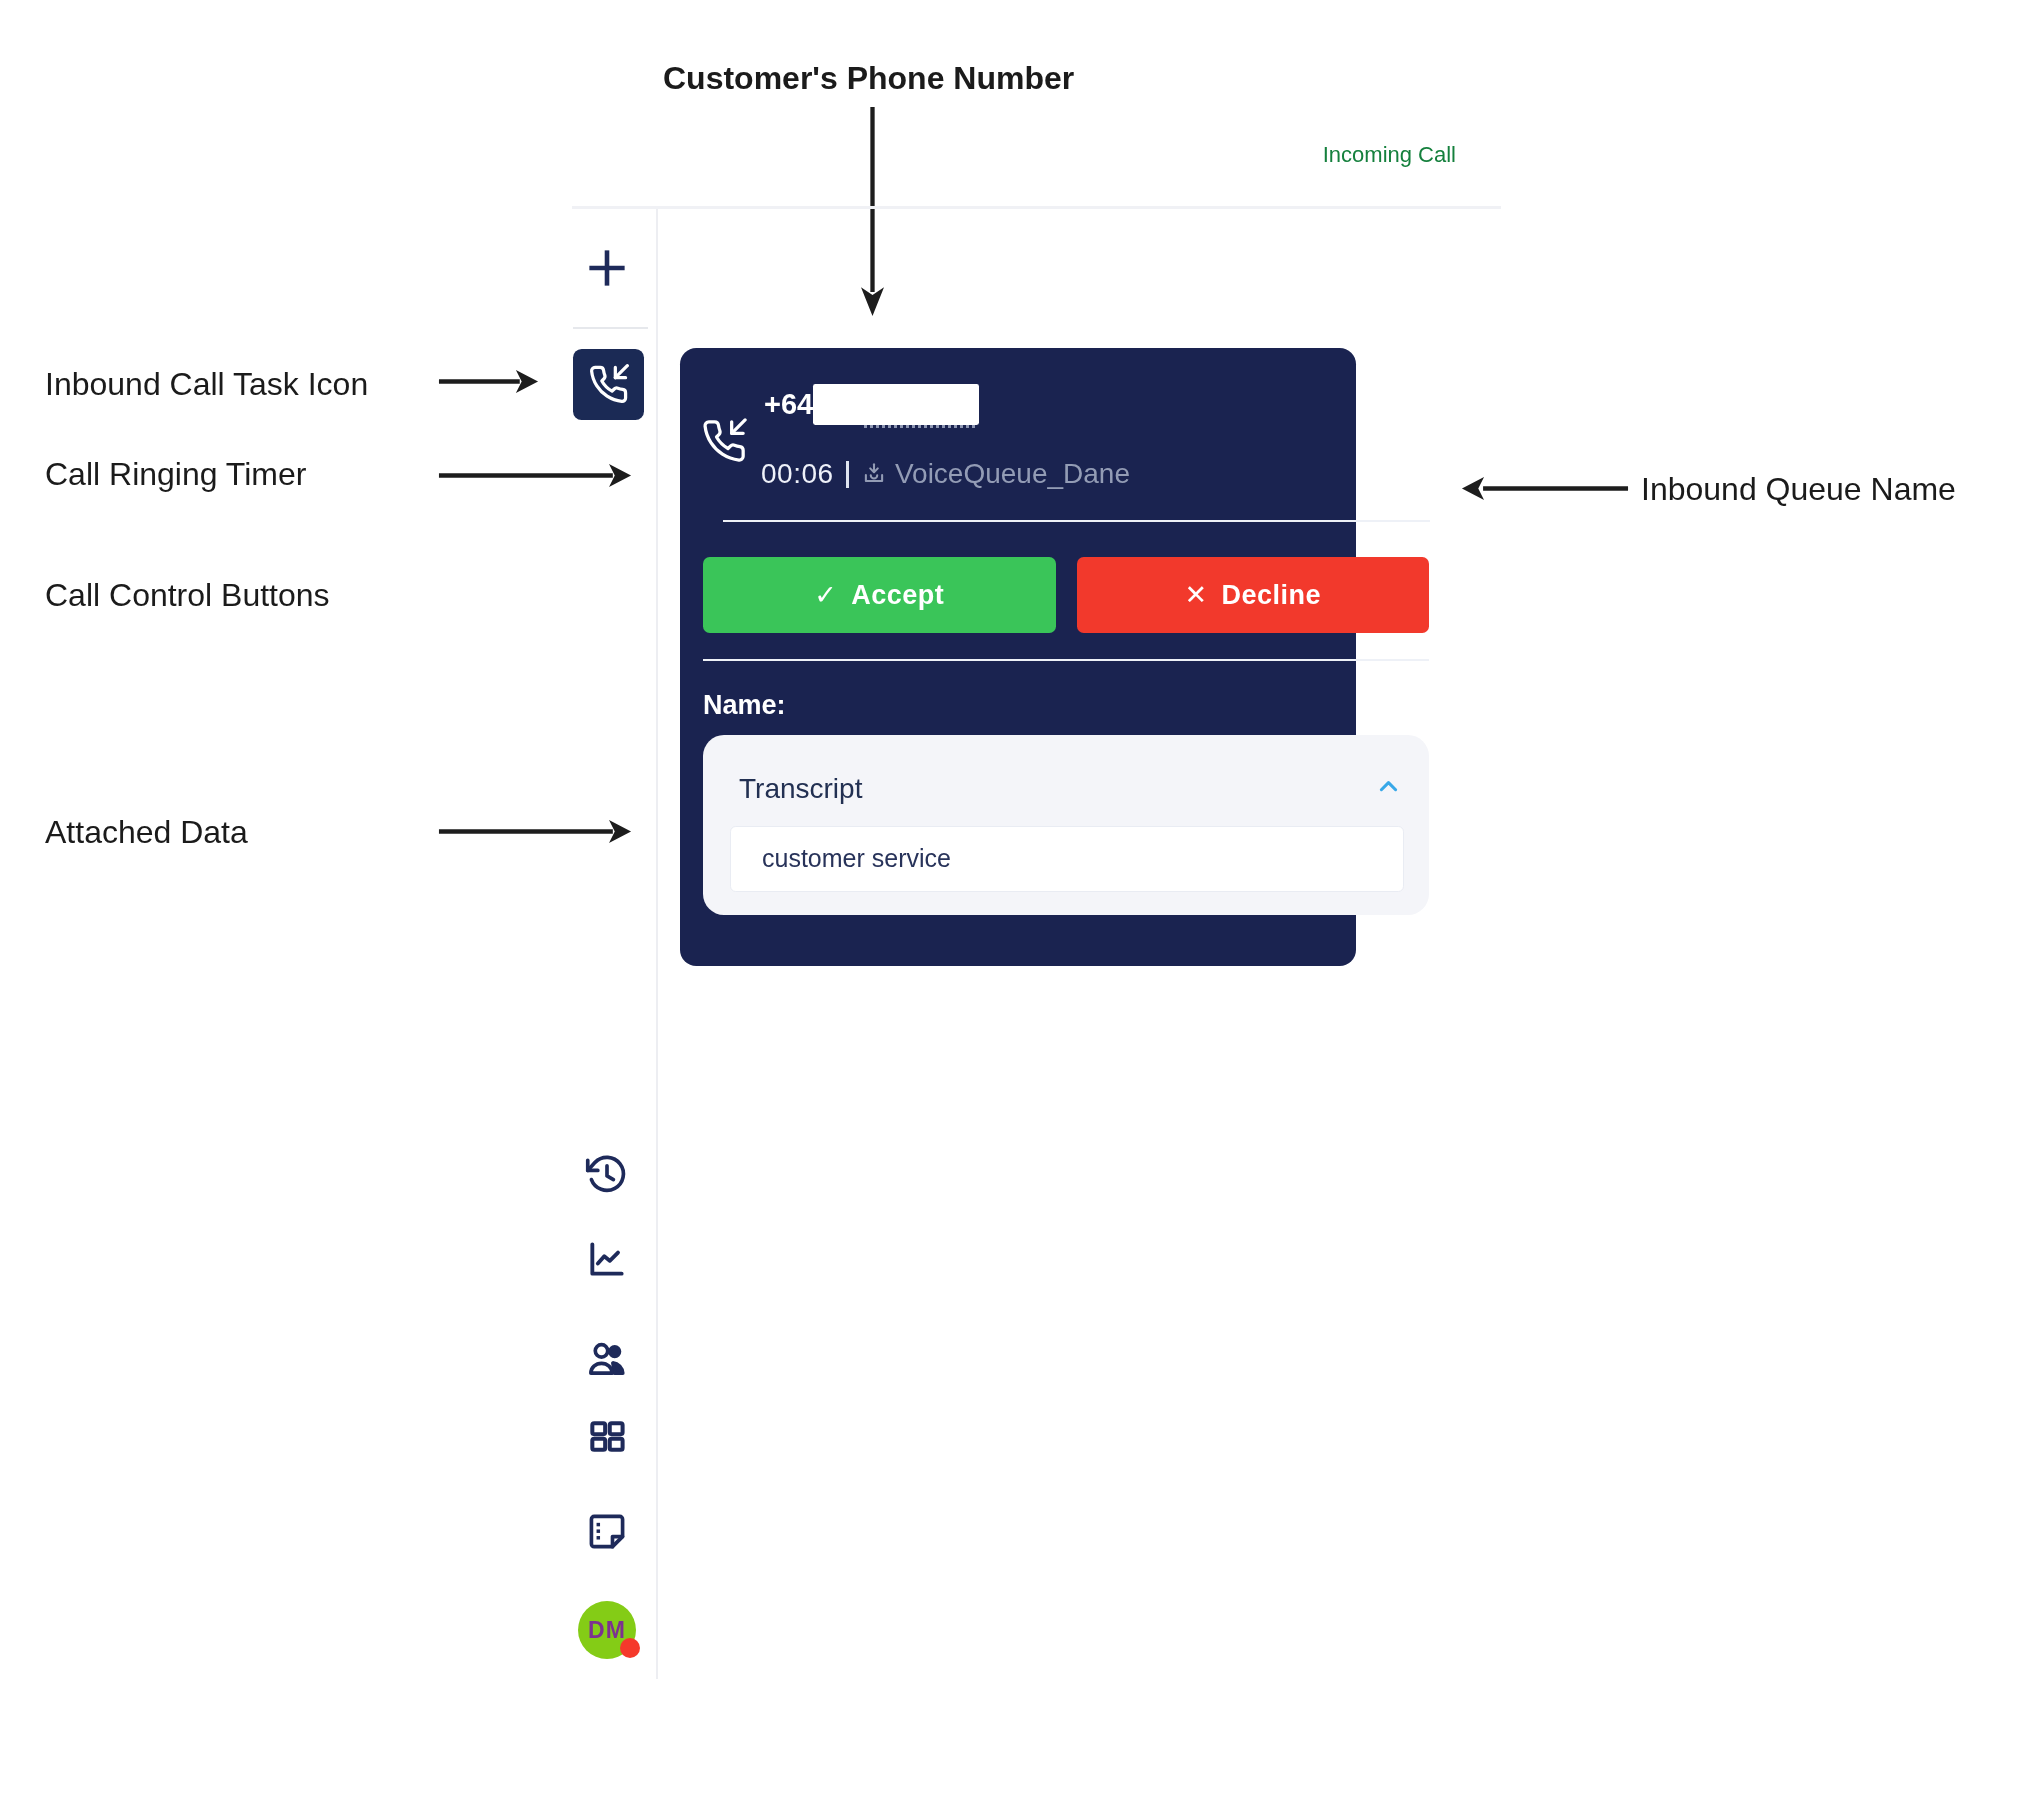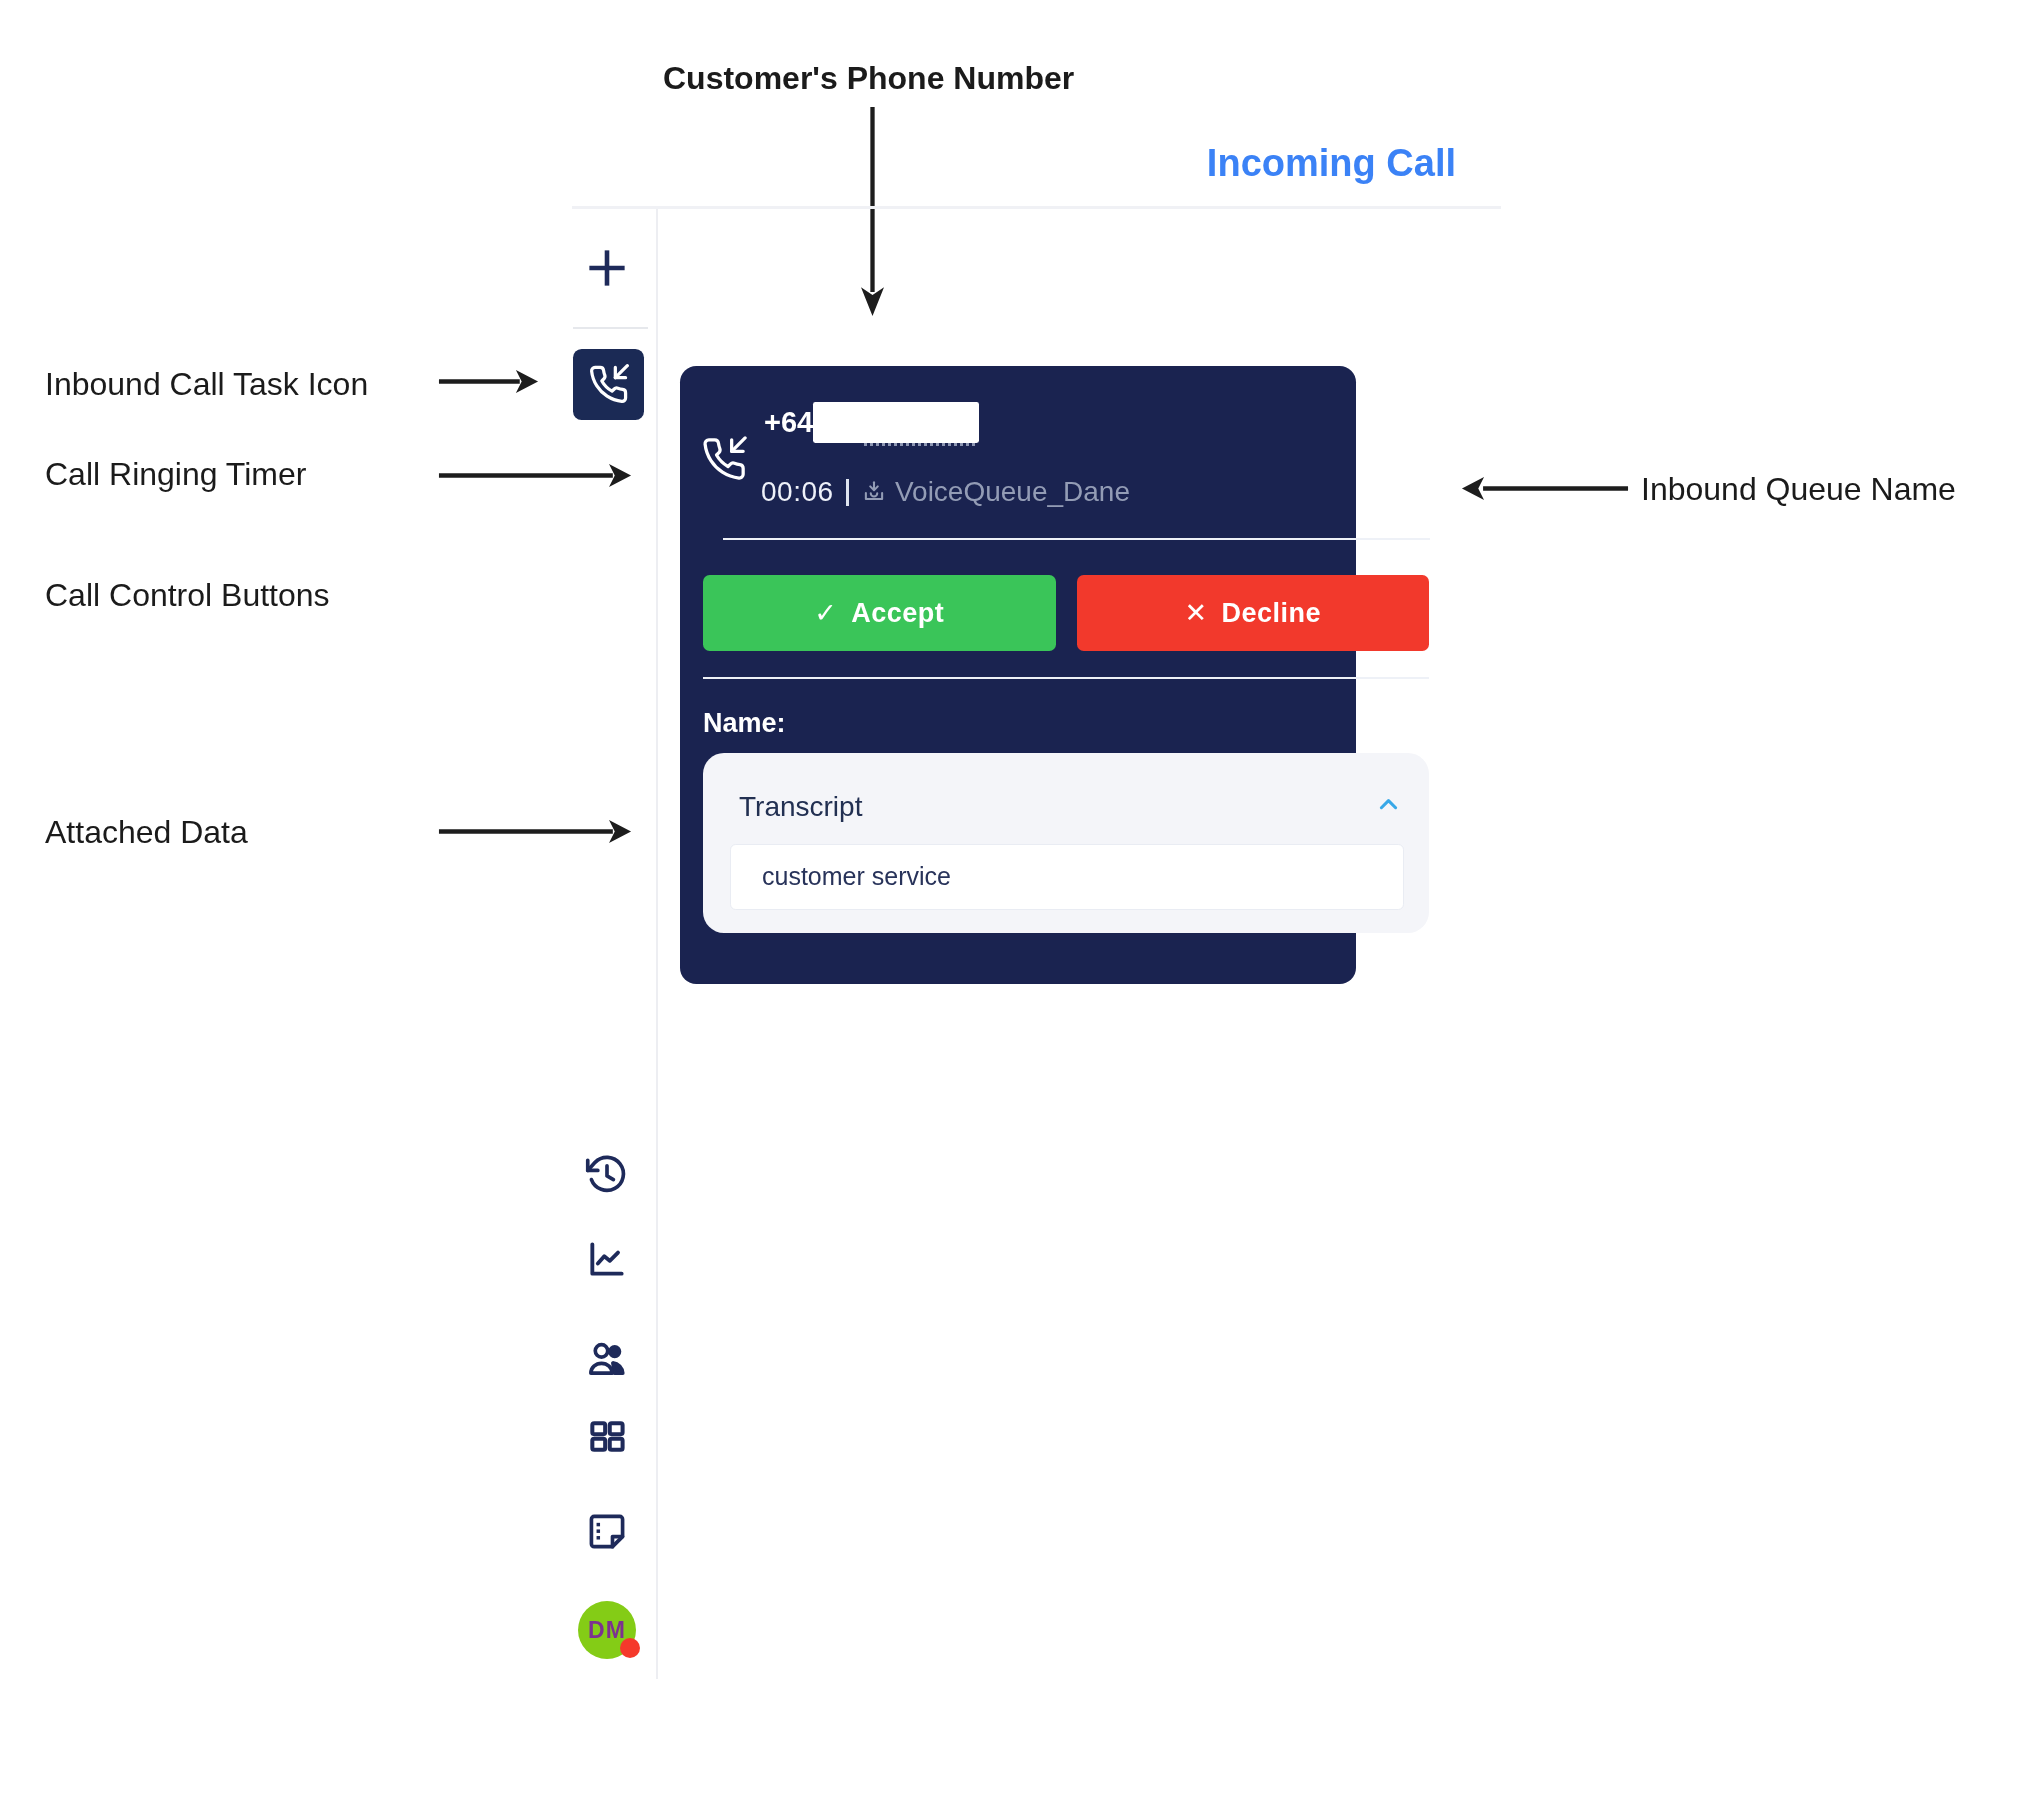--- a/index.html
+++ b/index.html
@@ -11,21 +11,21 @@
   .abs{position:absolute;}
 
   
   .ann-label{
     font-size:32px;color:#1b1b1b;white-space:nowrap;line-height:1.15;
   }
   .arrow{color:#1d1d1d;}
 
   
   .page-title{
-    font-size:38px;font-weight:bold;color:#3b82f6;white-space:nowrap;
+    font-size:22px;font-weight:normal;color:#15803d;white-space:nowrap;
   }
   .hairline{background:#f0f1f5;}
   .v-hairline{background:#edeef2;}
   .sb-divider{background:#e6e8ec;}
 
   .icon-btn{color:#1e2a5a;display:flex;align-items:center;justify-content:center;}
   .icon-btn svg{width:100%;height:100%;}
 
   .task-tile{
     background:#1b2a55;border-radius:8.6px;
@@ -200,21 +200,21 @@
       <rect x="6.3" y="14.2" width="1.9" height="1.9" fill="currentColor" stroke="none"></rect>
     </svg>
   </span>
 </div>
 
 <div class="abs avatar" style="left:578px;top:1601px;width:58px;height:58px;">
   <span>DM</span>
 </div>
 <div class="abs status-dot" style="left:620px;top:1638px;width:20px;height:20px;"></div>
 
-<div class="abs call-card" style="left:680px;top:366px;width:676px;height:618px;">
+<div class="abs call-card" style="left:680px;top:348px;width:676px;height:618px;">
 
   <span class="abs" style="left:21px;top:70px;width:46px;height:46px;color:#ffffff;">
     <svg viewBox="0 0 24 24" fill="none" stroke="currentColor" stroke-width="1.7" stroke-linecap="round" stroke-linejoin="round" style="width:100%;height:100%;">
       <path d="M22 16.92v3a2 2 0 0 1-2.18 2 19.79 19.79 0 0 1-8.63-3.07 19.5 19.5 0 0 1-6-6 19.79 19.79 0 0 1-3.07-8.67A2 2 0 0 1 4.11 2h3a2 2 0 0 1 2 1.72 12.84 12.84 0 0 0 .7 2.81 2 2 0 0 1-.45 2.11L8.09 9.91a16 16 0 0 0 6 6l1.27-1.27a2 2 0 0 1 2.11-.45 12.84 12.84 0 0 0 2.81.7A2 2 0 0 1 22 16.92z"></path>
       <polyline points="16 2 16 8 22 8"></polyline>
         <line x1="23" y1="1" x2="16" y2="8"></line>
     </svg>
   </span>
 
   <div class="abs phone-prefix" style="left:84px;top:40px;">+64</div>

